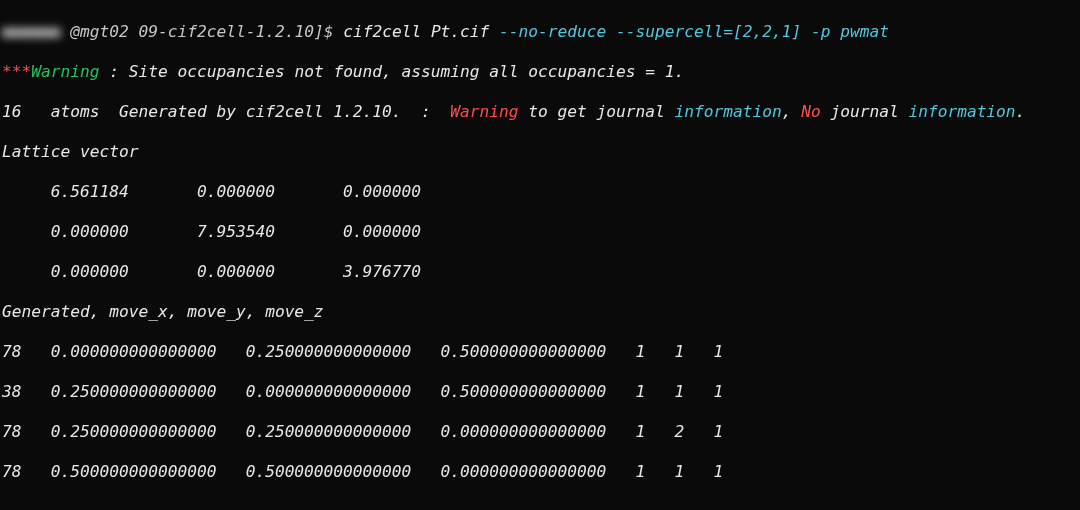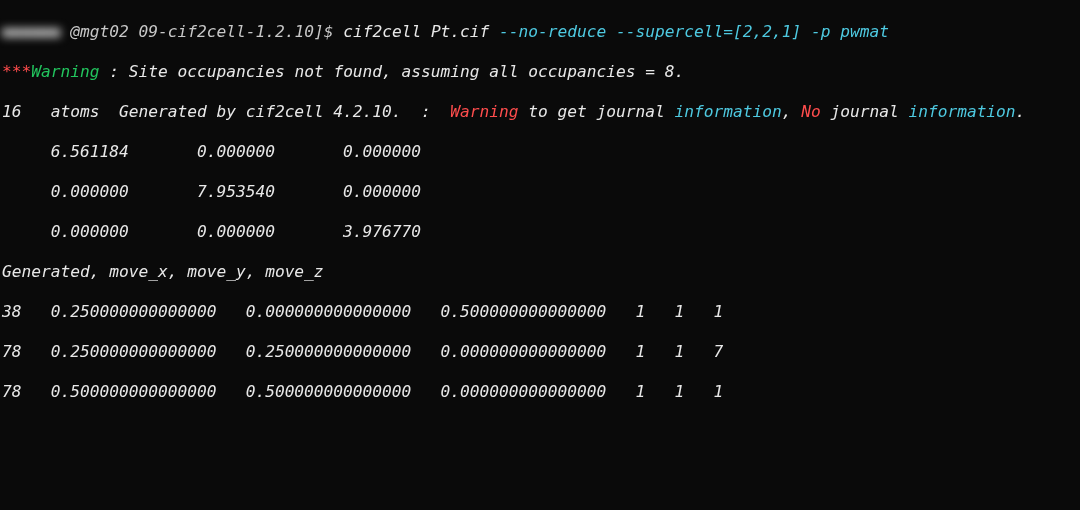--- a/index.html
+++ b/index.html
@@ -28,28 +28,30 @@
   .c-yellow { color: #22c55e; }
   .c-cyan   { color: #4ec9e0; }
   .c-white  { color: #e8e8e8; }
   .c-gray   { color: #c8c8c8; }
 </style>
 </head>
 <body>
 
 <div class="terminal">
 <span class="line"><span class="blur">■■■■■■</span><span class="c-gray"> @</span><span class="c-gray">mgt02</span><span class="c-gray"> </span><span class="c-gray">09-cif2cell-1.2.10</span><span class="c-gray">]$ </span><span class="c-white">cif2cell</span><span class="c-white"> </span><span class="c-white">Pt.cif</span><span class="c-white"> </span><span class="c-cyan">--no-reduce --supercell=[2,2,1] -p pwmat</span></span>
-<span class="line"><span class="c-red">***</span><span class="c-yellow">Warning</span><span class="c-white"> : Site occupancies not found, assuming all occupancies = 8.</span></span>
-<span class="line"><span class="c-white">16   atoms  Generated by cif2cell 4.2.10.  :  </span><span class="c-red">Warning</span><span class="c-white"> to get journal </span><span class="c-cyan">information</span><span class="c-white">, </span><span class="c-red">No</span><span class="c-white"> journal </span><span class="c-cyan">information</span><span class="c-white">.</span></span>
+<span class="line"><span class="c-red">***</span><span class="c-yellow">Warning</span><span class="c-white"> : Site occupancies not found, assuming all occupancies = 1.</span></span>
+<span class="line"><span class="c-white">16   atoms  Generated by cif2cell 1.2.10.  :  </span><span class="c-red">Warning</span><span class="c-white"> to get journal </span><span class="c-cyan">information</span><span class="c-white">, </span><span class="c-red">No</span><span class="c-white"> journal </span><span class="c-cyan">information</span><span class="c-white">.</span></span>
+<span class="line c-white">Lattice vector</span>
 <span class="line c-white">     6.561184       0.000000       0.000000</span>
 <span class="line c-white">     0.000000       7.953540       0.000000</span>
 <span class="line c-white">     0.000000       0.000000       3.976770</span>
 <span class="line c-white">Generated, move_x, move_y, move_z</span>
+<span class="line c-white">78   0.000000000000000   0.250000000000000   0.500000000000000   1   1   1</span>
 <span class="line c-white">38   0.250000000000000   0.000000000000000   0.500000000000000   1   1   1</span>
-<span class="line c-white">78   0.250000000000000   0.250000000000000   0.000000000000000   1   1   7</span>
+<span class="line c-white">78   0.250000000000000   0.250000000000000   0.000000000000000   1   2   1</span>
 <span class="line c-white">78   0.500000000000000   0.500000000000000   0.000000000000000   1   1   1</span>
 
 
 
 
 
 
 
 
 

